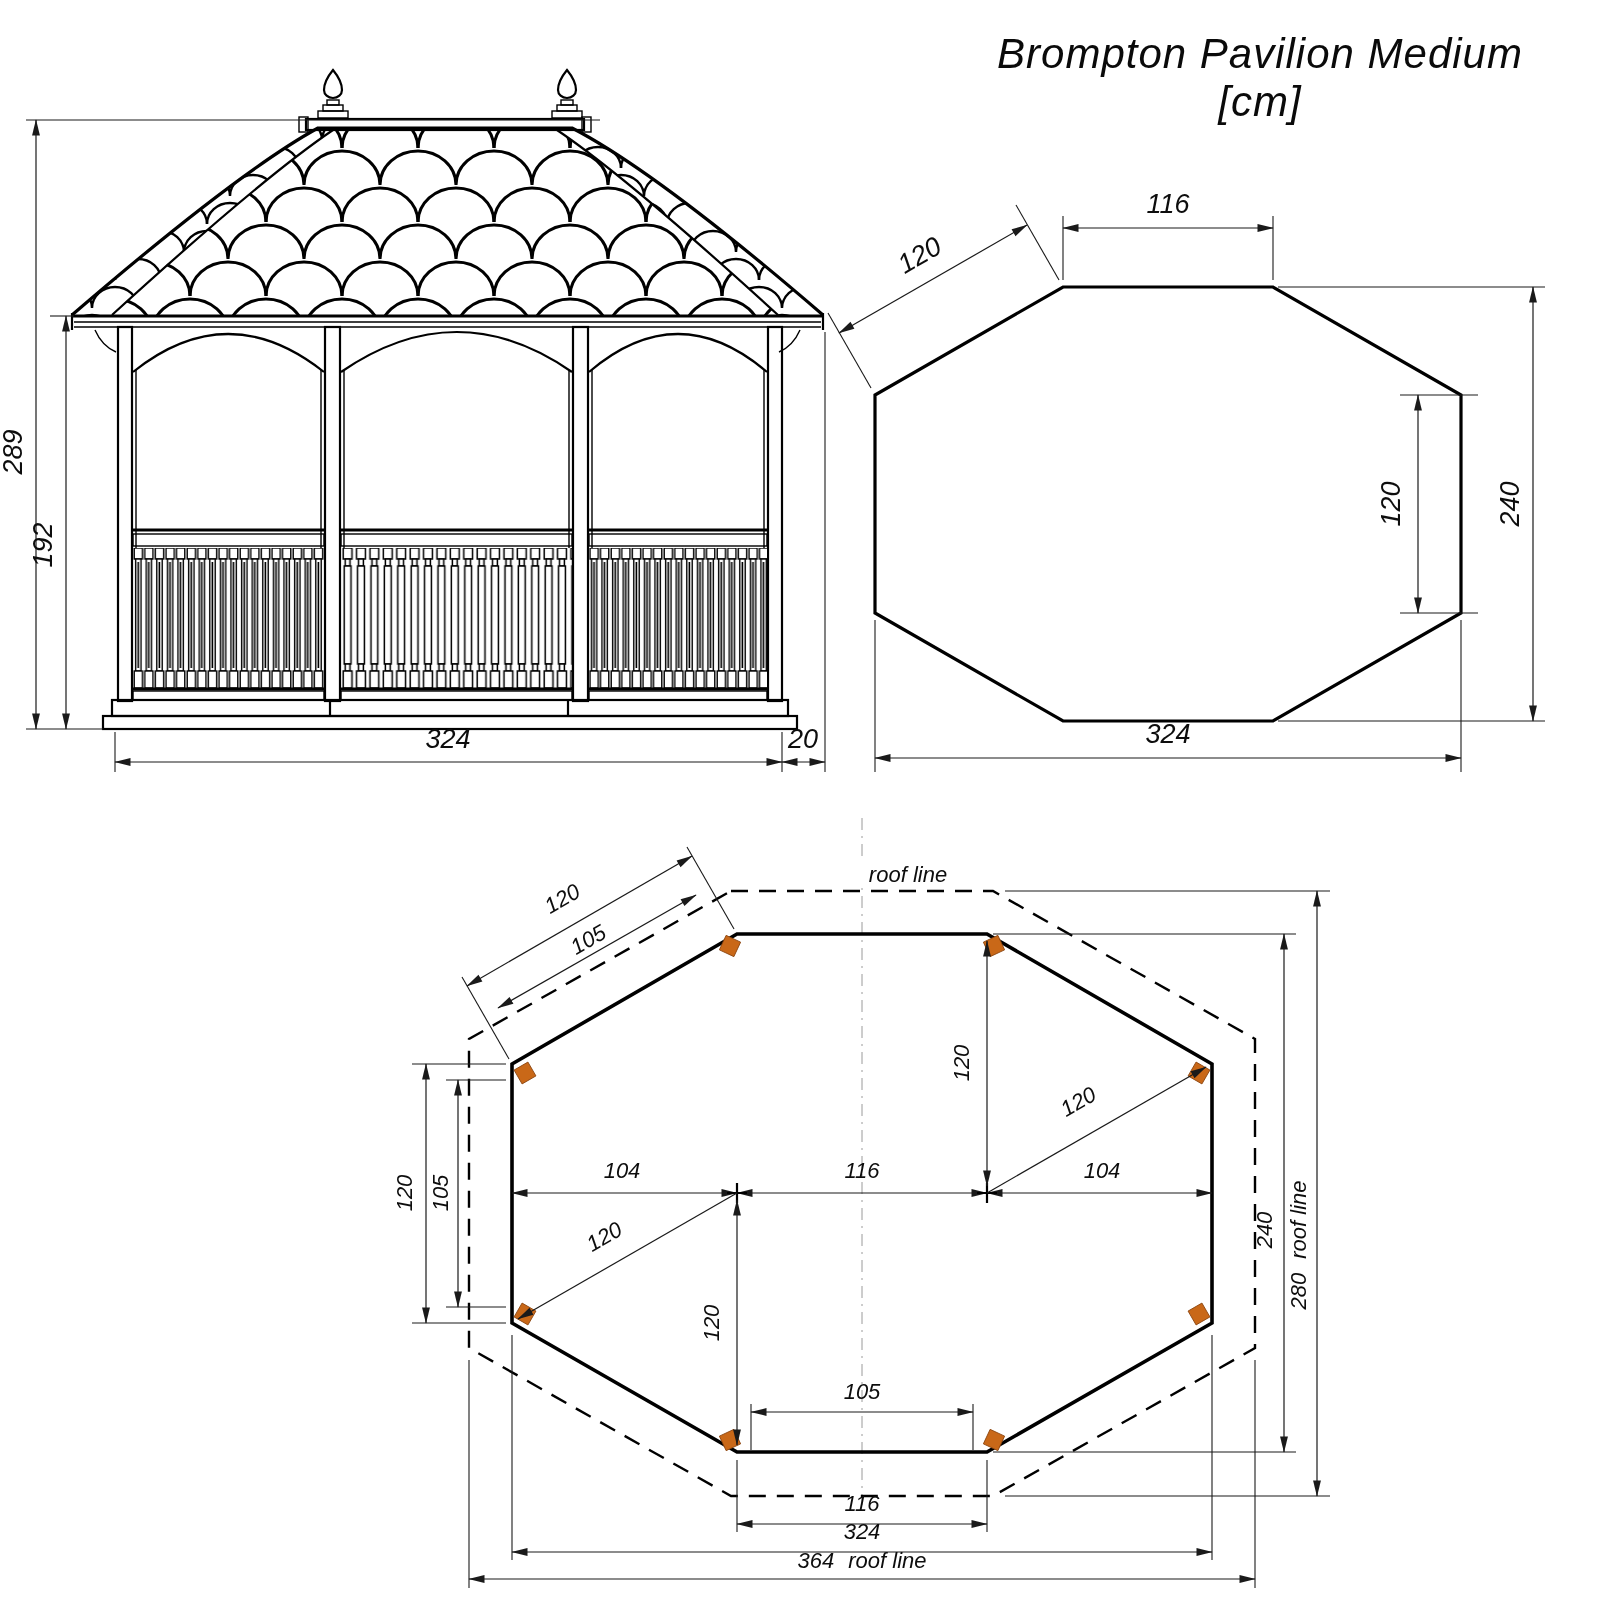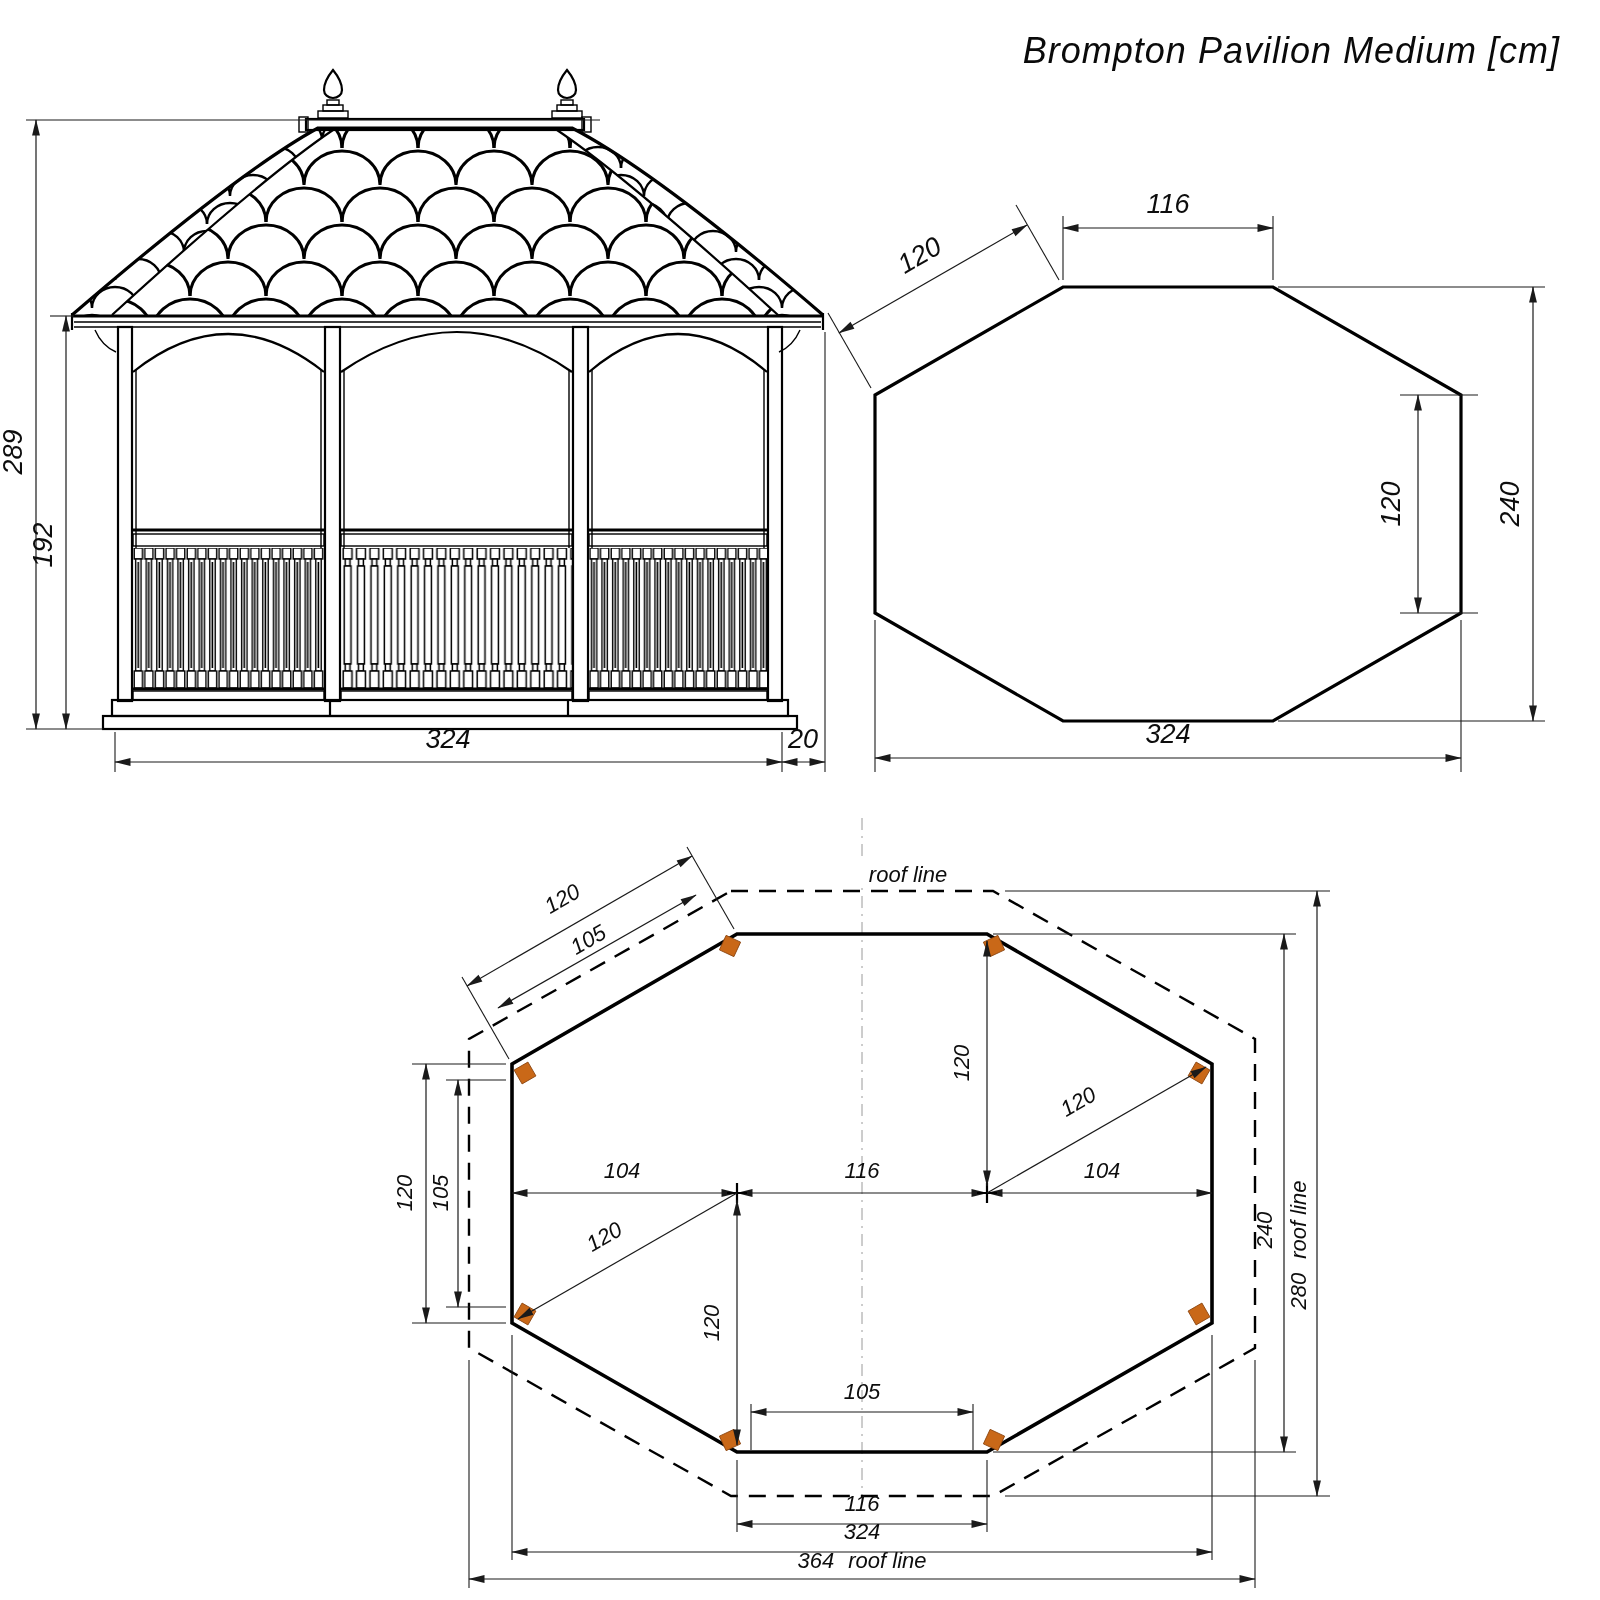--- a/index.html
+++ b/index.html
@@ -1,19 +1,19 @@
 <!DOCTYPE html>
 <html><head>
 <meta charset="utf-8">
 <style>
   html,body{margin:0;padding:0;background:#ffffff;}
   #sheet{position:relative;width:1600px;height:1600px;background:#ffffff;overflow:hidden;
          font-family:"Liberation Sans",sans-serif;}
-  #title{position:absolute;left:960px;top:30px;width:600px;text-align:right;
-         font-style:italic;font-size:36px;color:#0a0a0a;letter-spacing:1px;}
+  #title{position:absolute;left:960px;top:30px;width:600px;text-align:center;
+         font-style:italic;font-size:42px;color:#0a0a0a;letter-spacing:1px;}
   svg{position:absolute;overflow:visible;}
   .thick{stroke:#000;stroke-width:3.2;fill:none;stroke-linejoin:miter;}
   .med{stroke:#000;stroke-width:2.2;fill:none;}
   .thin{stroke:#000;stroke-width:1.4;fill:none;}
   .dash{stroke:#000;stroke-width:2.4;fill:none;stroke-dasharray:17 11;}
   .cl{stroke:#9a9a9a;stroke-width:1;fill:none;stroke-dasharray:12 6 2 6;}
   .ext{stroke:#1a1a1a;stroke-width:1.1;fill:none;}
   .dim{stroke:#1a1a1a;stroke-width:1.2;fill:none;
        marker-start:url(#ar);marker-end:url(#ar);}
   .dimE{stroke:#1a1a1a;stroke-width:1.2;fill:none;marker-end:url(#ar);}

